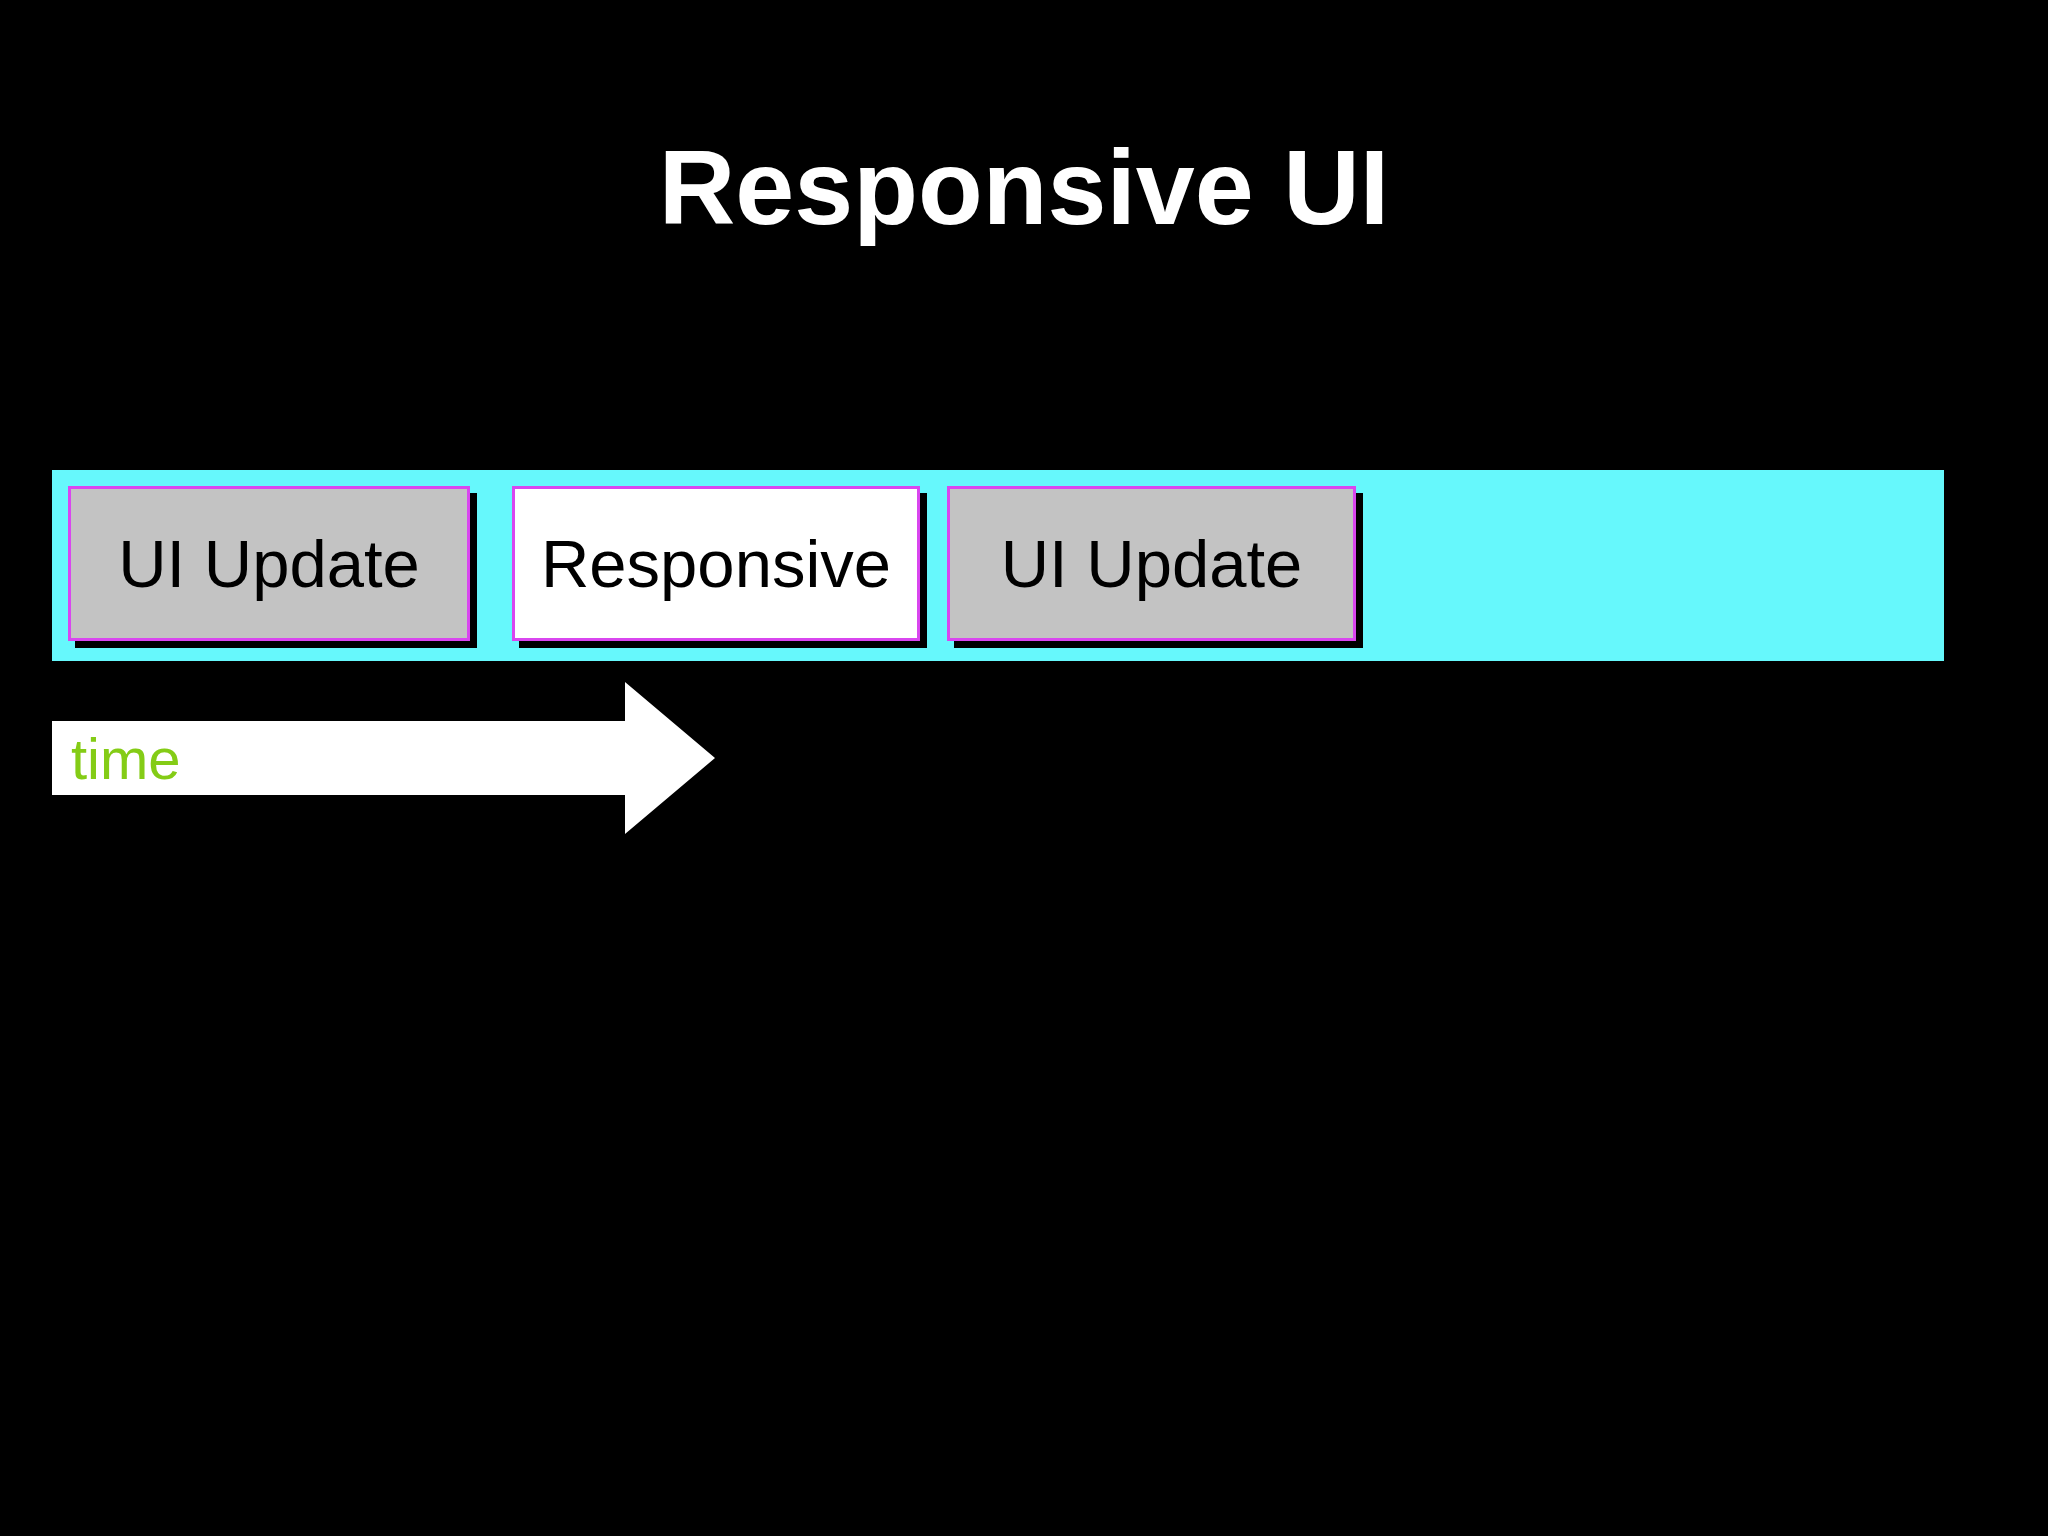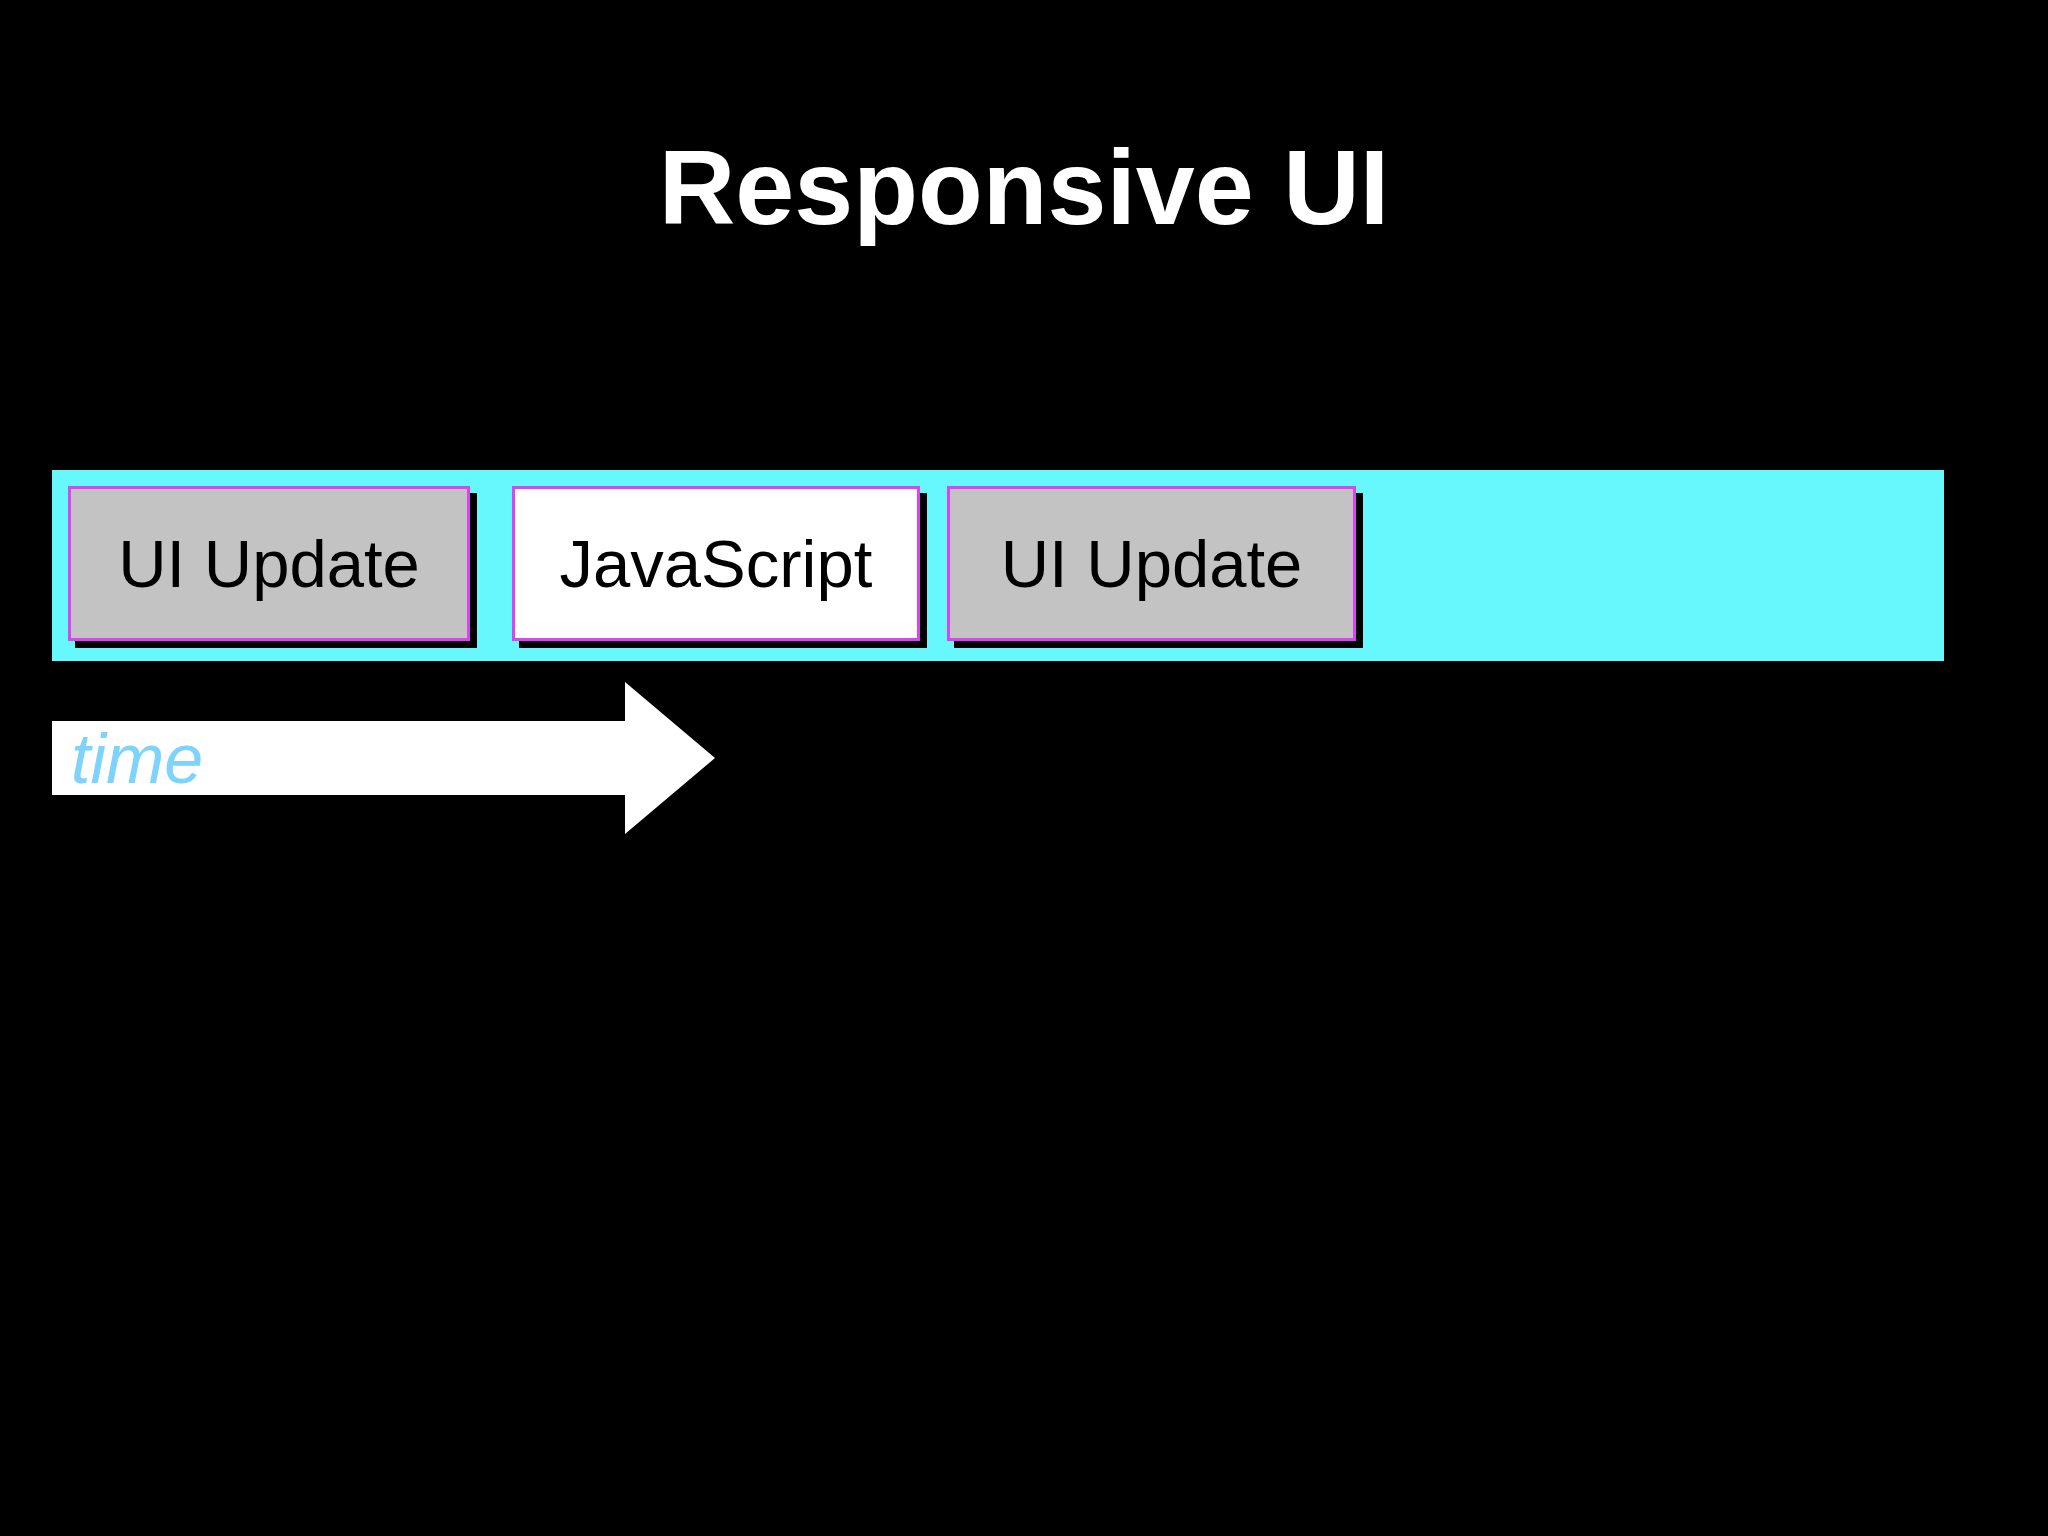--- a/index.html
+++ b/index.html
@@ -64,42 +64,41 @@
     height: 152px;
     display: block;
   }
   .time-arrow-label {
     position: absolute;
     left: 71px;
     top: 721px;
     height: 75px;
     display: flex;
     align-items: center;
-    color: #7dd3fc;
-    font-size: 70px;
+    color: #84cc16;
+    font-size: 58px;
     line-height: 1;
     white-space: nowrap;
-    font-style: italic;
   }
 </style>
 </head>
 <body>
 
 <div class="slide">
 
   <h1 class="title">Responsive UI</h1>
 
   <div class="timeline-bar" style="background-color: rgb(102, 248, 252);">
 
     <div class="block block-1" style="background-color: rgb(195, 195, 195);">
       <span class="block-label">UI Update</span>
     </div>
 
     <div class="block block-2" style="background-color: rgb(255, 255, 255);">
-      <span class="block-label">JavaScript</span>
+      <span class="block-label">Responsive</span>
     </div>
 
     <div class="block block-3" style="background-color: rgb(195, 195, 195);">
       <span class="block-label">UI Update</span>
     </div>
   </div>
 
   <svg class="time-arrow" viewBox="0 0 663 152" xmlns="http://www.w3.org/2000/svg">
     <polygon points="0,39 573,39 573,0 663,76 573,152 573,113 0,113" fill="#ffffff"></polygon>
   </svg>

